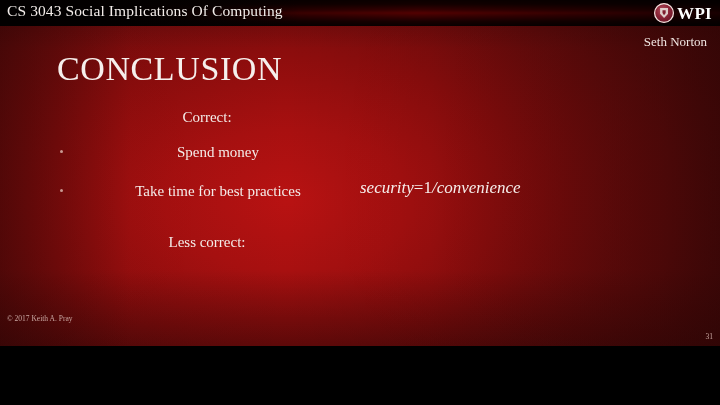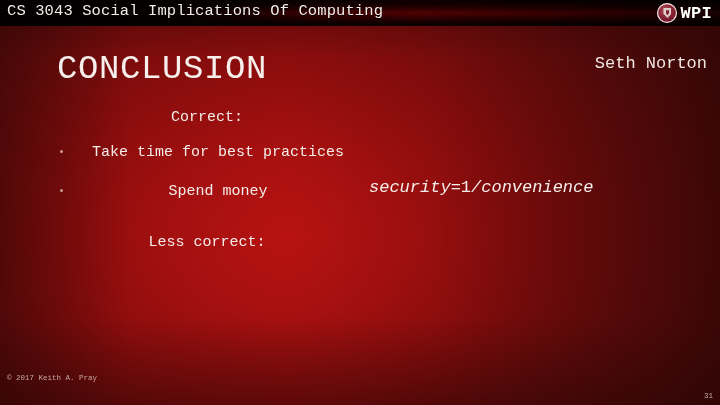--- a/index.html
+++ b/index.html
@@ -3,23 +3,23 @@
 <meta charset="utf-8">
 <style>
   html, body {
     margin: 0;
     padding: 0;
     background: #000;
   }
   .slide {
     position: relative;
     width: 720px;
-    height: 405px;
+    height: 346px;
     overflow: hidden;
-    font-family: Liberation Mono, monospace;
+    font-family: Liberation Serif, serif;
     background-color: #8d0c0c;
     background-image:
       radial-gradient(ellipse 78% 92% at 40% 58%,
         #b81212 0%,
         #a81010 22%,
         #8e0d0d 45%,
         #6e0c0c 70%,
         #520a0a 88%,
         #420909 100%);
   }
@@ -119,25 +119,24 @@
     letter-spacing: 0.3px;
     line-height: 1;
     text-shadow: 0 1px 1px rgba(0,0,0,0.7);
   }
 
   
   .presenter {
     position: absolute;
     right: 13px;
     top: 34px;
-    font-size: 17px;
+    font-size: 13px;
     color: #f0e6e2;
     z-index: 3;
     white-space: nowrap;
-    margin-top: 20px;
   }
 
   
   .slide-title {
     position: absolute;
     left: 57px;
     top: 50px;
     font-size: 34px;
     color: #f6efec;
     letter-spacing: 0.6px;
@@ -184,21 +183,21 @@
     border-radius: 50%;
     background: #c99a93;
   }
   .group-2 {
     margin-top: 36px;
   }
 
   
   .equation {
     position: absolute;
-    left: 369px;
+    left: 360px;
     top: 178px;
     font-size: 17px;
     font-style: italic;
     color: #f6eeeb;
     z-index: 2;
     white-space: nowrap;
   }
   .equation .upright {
     font-style: normal;
   }
@@ -244,25 +243,25 @@
 
   <div class="slide-title">CONCLUSION</div>
 
   <div class="body-col">
 
     <div class="group-1">
       <p class="lead-line">Correct:</p>
       <ul class="blist">
         <li>
           <span class="bullet"></span>
-          <span>Take time for best practices</span>
+          <span>Spend money</span>
         </li>
         <li>
           <span class="bullet"></span>
-          <span>Spend money</span>
+          <span>Take time for best practices</span>
         </li>
       </ul>
     </div>
 
     <div class="group-2">
       <p class="lead-line">Less correct:</p>
     </div>
 
   </div>
 

